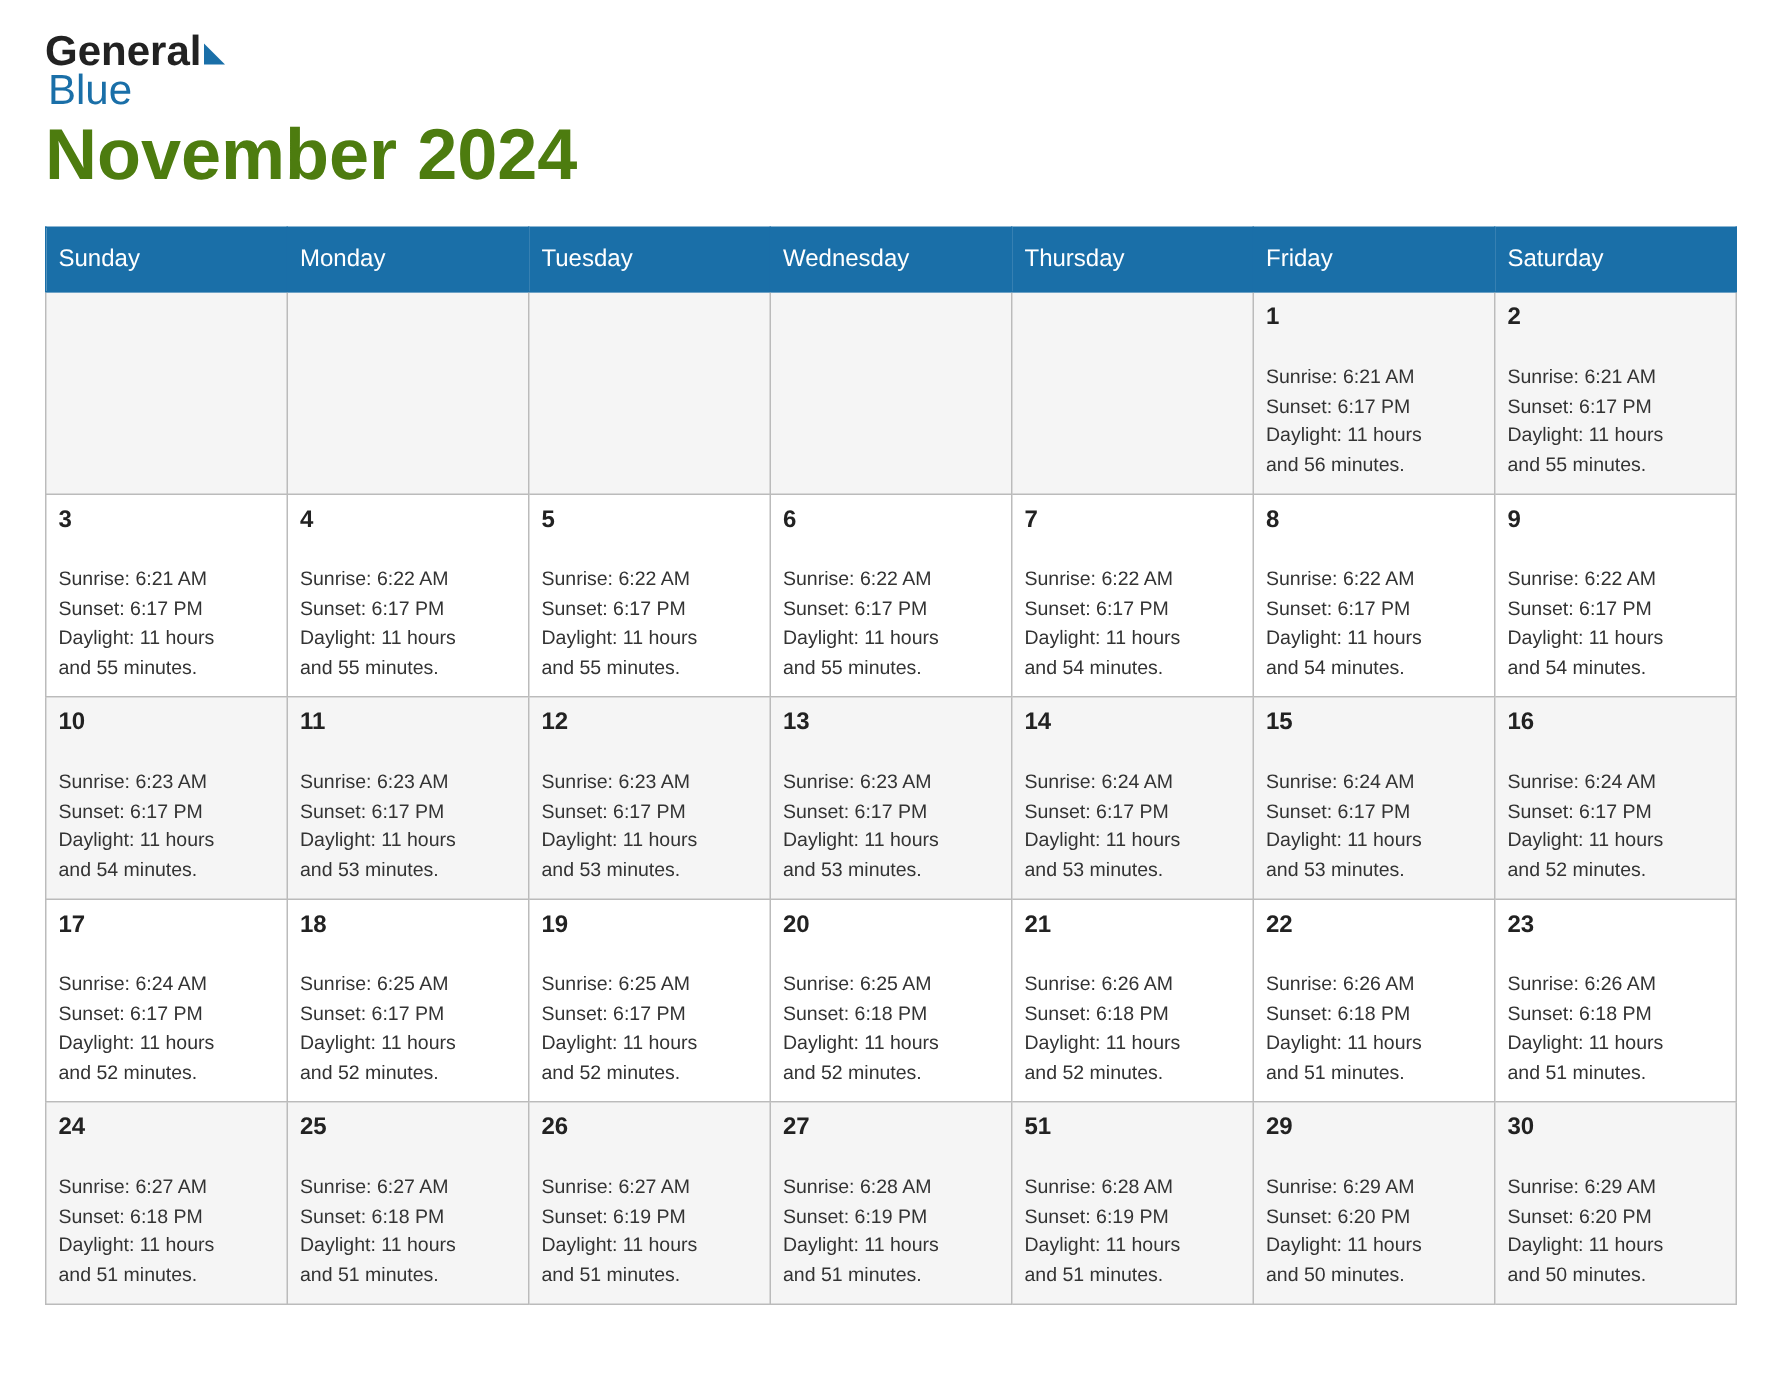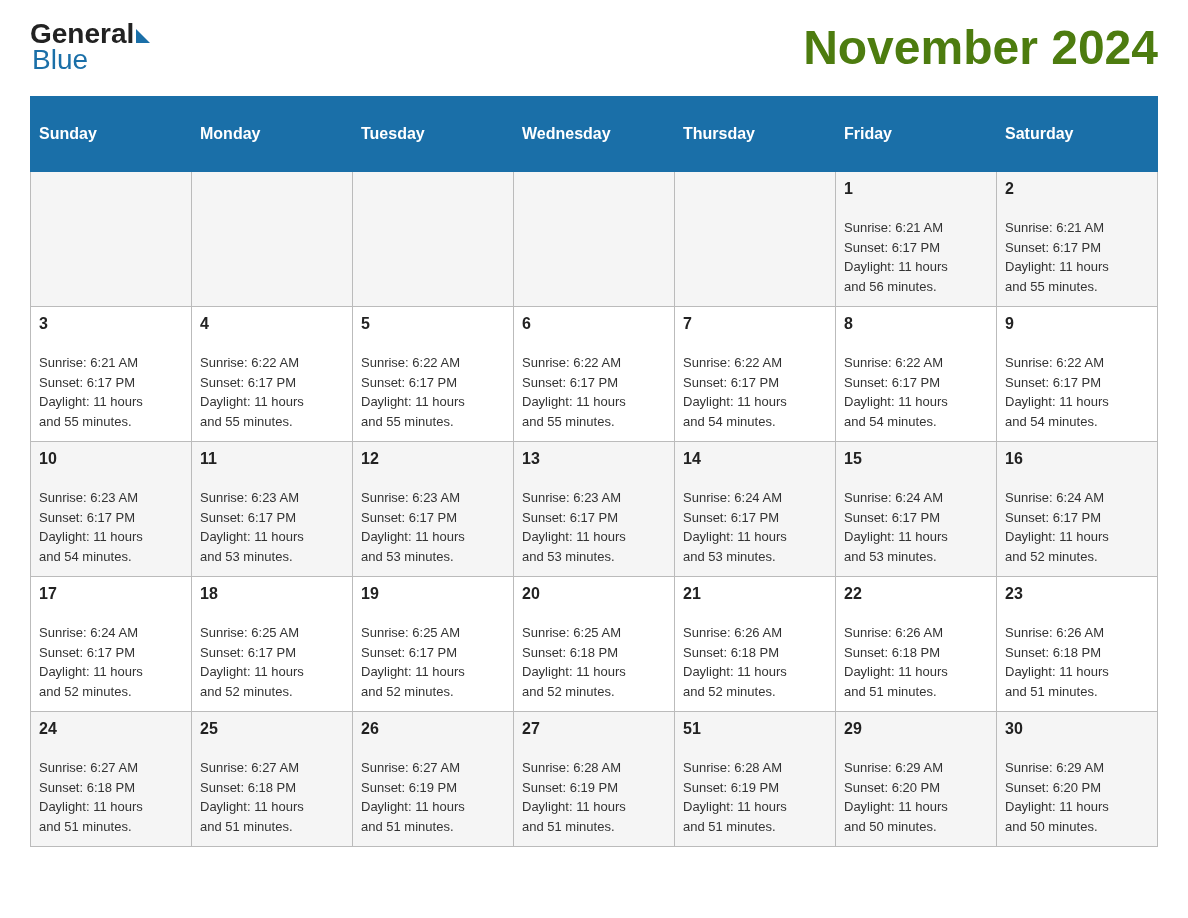--- a/index.html
+++ b/index.html
@@ -7,20 +7,21 @@
       font-family: Arial, sans-serif;
       background: #fff;
       padding: 20px 30px;
       color: #222;
     }
     .header {
       display: flex;
       justify-content: space-between;
       align-items: flex-start;
       margin-bottom: 20px;
+      flex-direction: column;
     }
     .logo-text-general {
       font-size: 28px;
       font-weight: bold;
       color: #222;
       line-height: 1;
     }
     .logo-arrow {
       width: 0;
       height: 0;
@@ -55,22 +56,22 @@
     }
     .calendar {
       width: 100%;
       border-collapse: collapse;
       border: 1px solid #aaa;
     }
     .calendar thead tr th {
       background: #1a6fa8;
       color: #fff;
       font-size: 16px;
-      font-weight: bold;
-      padding: 28px 8px;
+      font-weight: normal;
+      padding: 12px 8px;
       text-align: left;
       border: 1px solid #1a6fa8;
     }
     .calendar tbody tr td {
       vertical-align: top;
       padding: 8px 8px 10px 8px;
       border: 1px solid #bbb;
       font-size: 13px;
       min-width: 140px;
       background: #fff;

